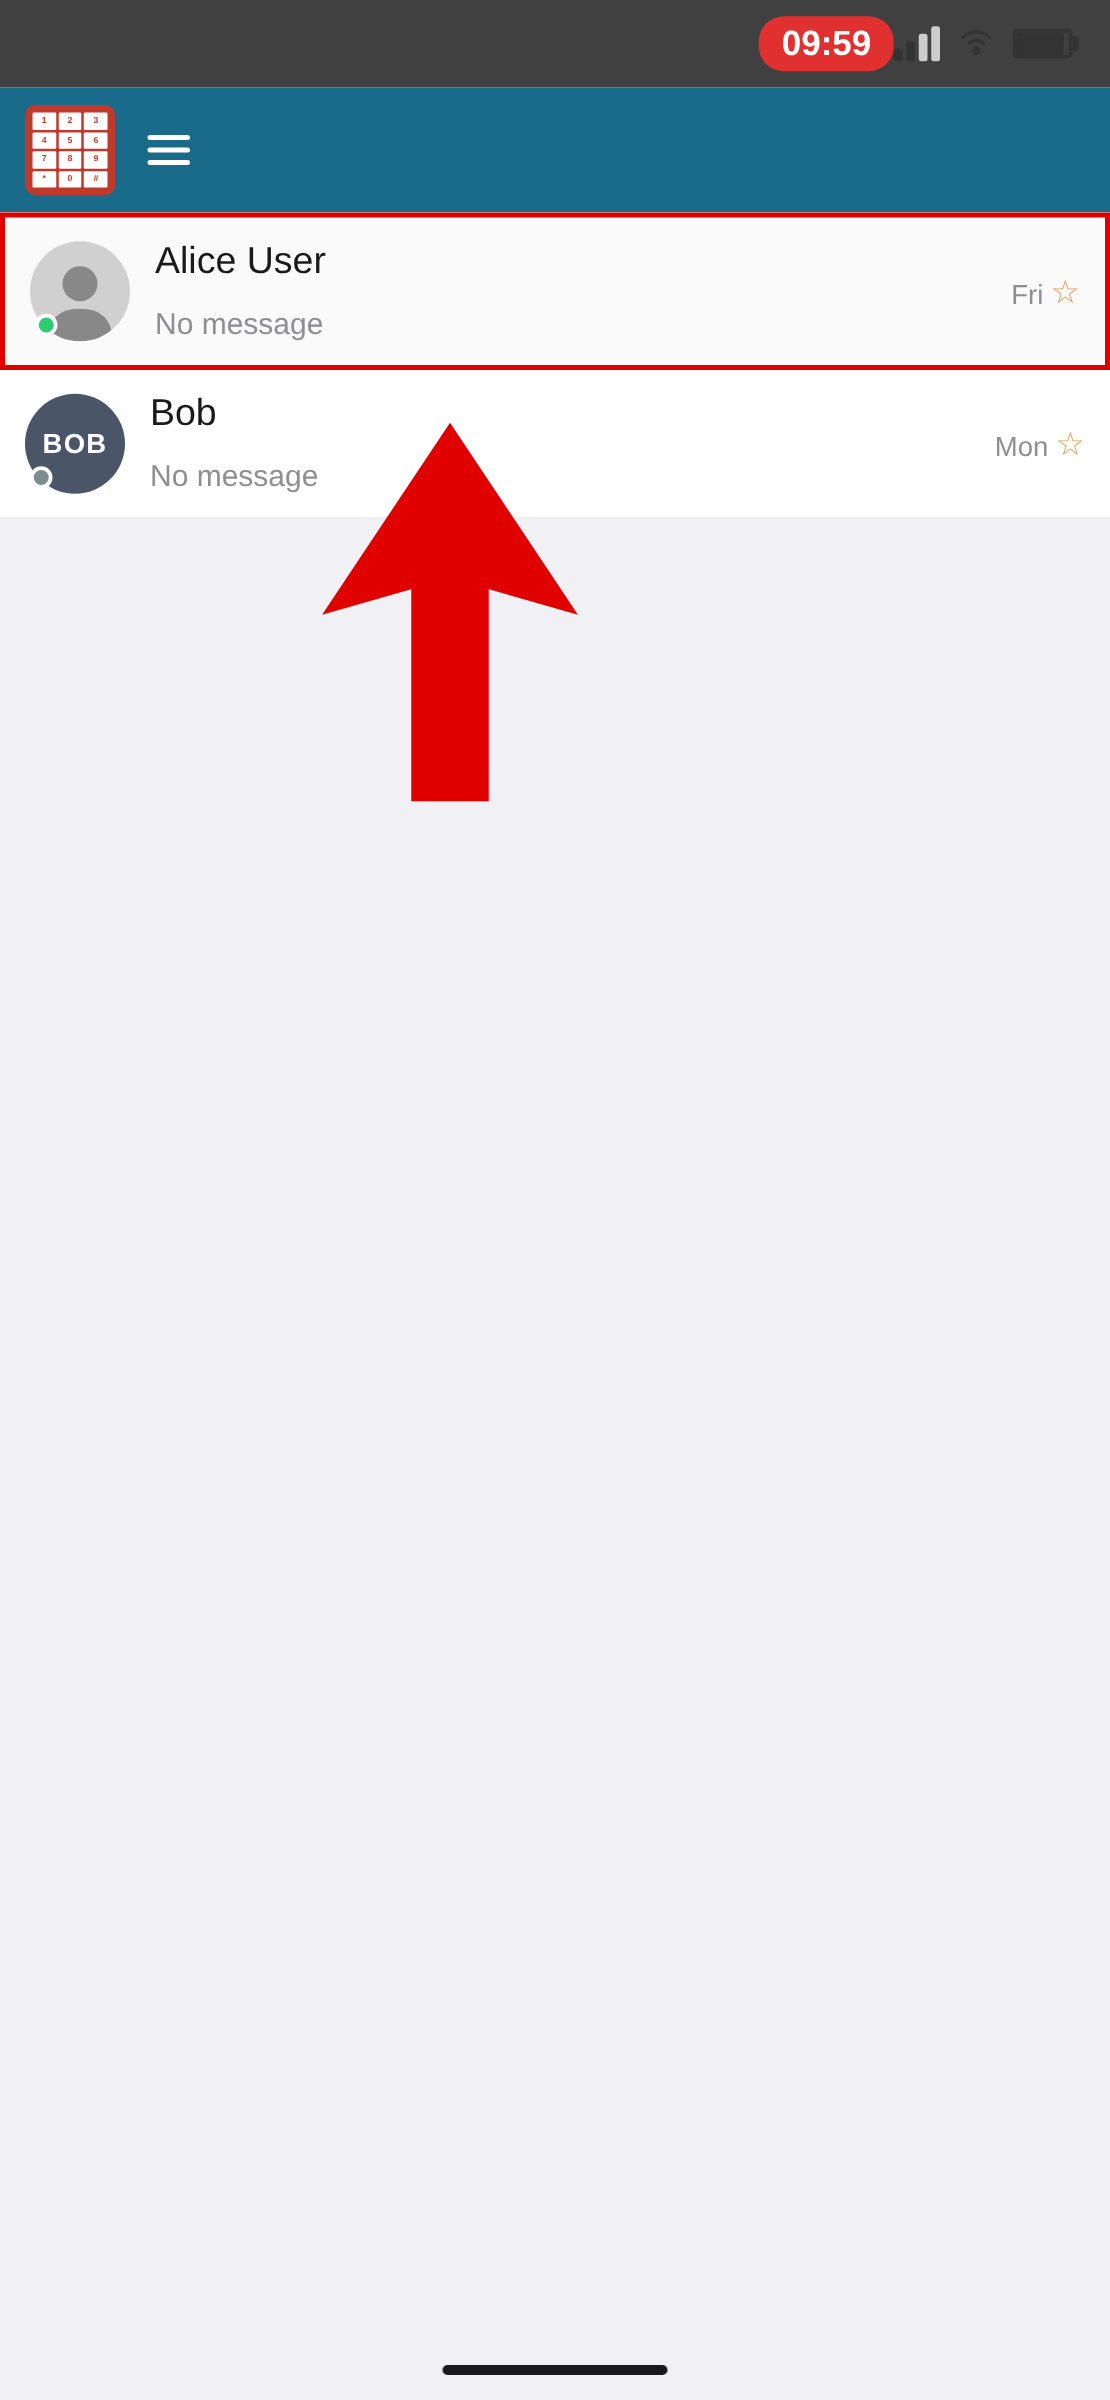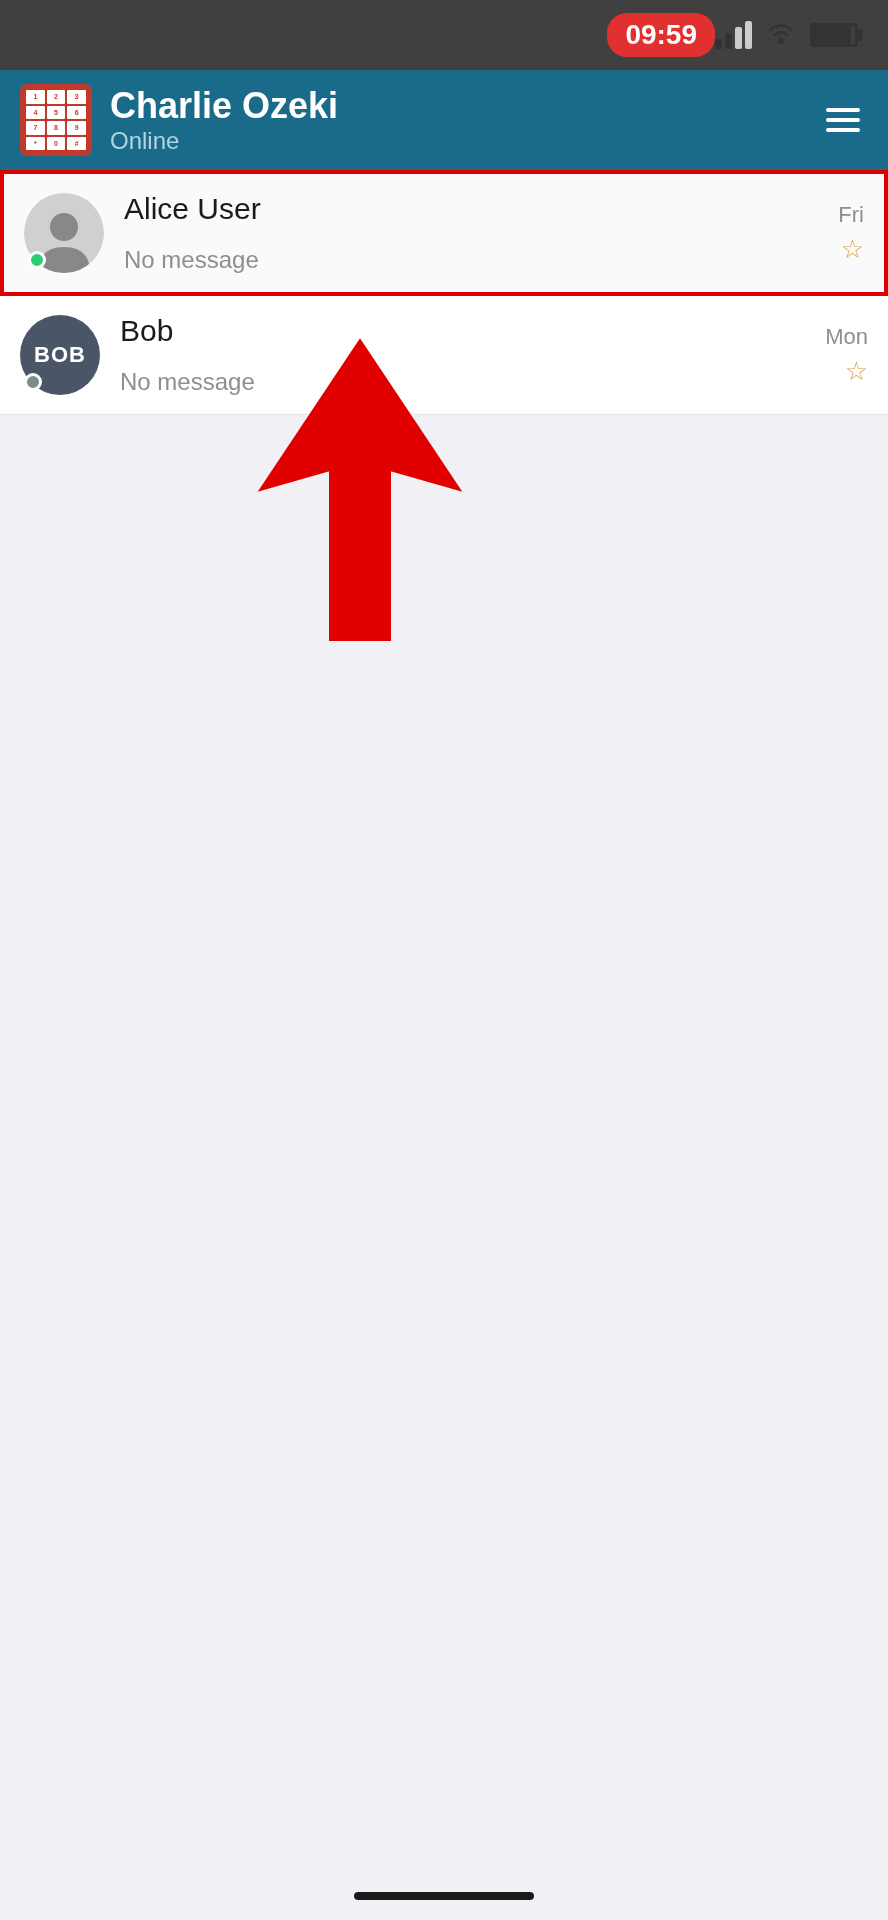--- a/index.html
+++ b/index.html
@@ -218,21 +218,21 @@
     }
     .contact-preview {
       font-size: 24px;
       color: #8e8e93;
       margin-top: 20px;
     }
 
     
     .contact-meta {
       display: flex;
-      flex-direction: column;
+      flex-direction: row;
       align-items: flex-end;
       gap: 6px;
     }
     .contact-time {
       font-size: 22px;
       color: #8e8e93;
     }
     .star-icon {
       font-size: 26px;
       color: #e0a050;
@@ -295,24 +295,20 @@
     <div class="logo-cell">4</div>
       <div class="logo-cell">5</div>
       <div class="logo-cell">6</div>
     <div class="logo-cell">7</div>
       <div class="logo-cell">8</div>
       <div class="logo-cell">9</div>
     <div class="logo-cell">*</div>
       <div class="logo-cell">0</div>
       <div class="logo-cell">#</div>
   </div>
-  <div class="header-info">
-    <div class="header-title">Charlie Ozeki</div>
-    <div class="header-status">Online</div>
-  </div>
   <div class="header-menu">
     <div class="menu-line"></div>
     <div class="menu-line"></div>
     <div class="menu-line"></div>
   </div>
 </div>
 
 <div class="contact-list">
 
   <div class="contact-row highlighted">

